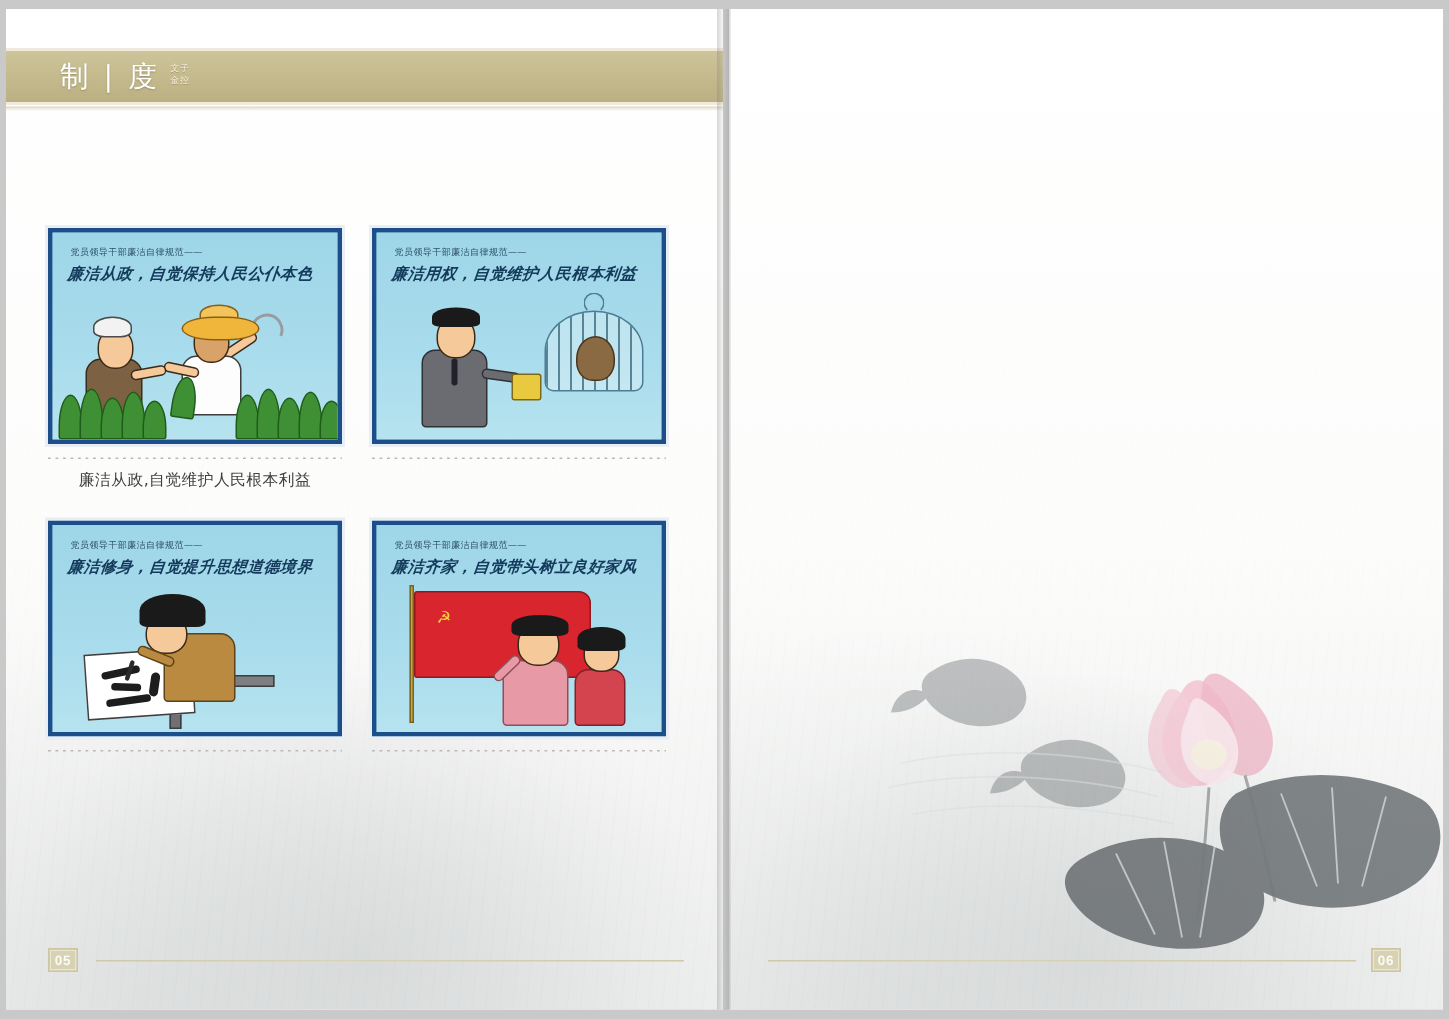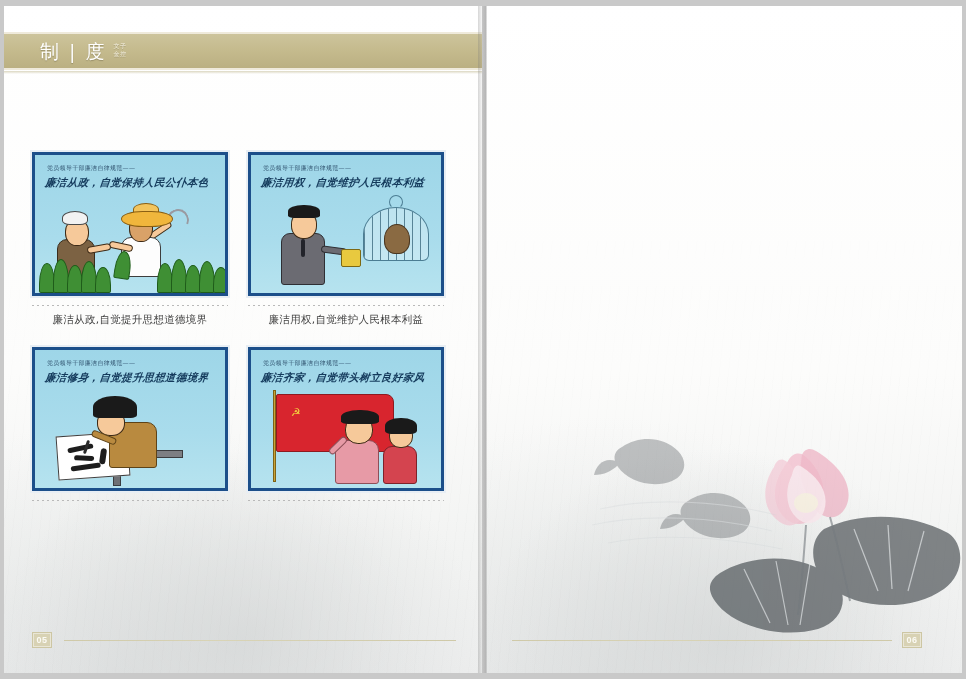--- a/index.html
+++ b/index.html
@@ -227,21 +227,21 @@
   
   .ink-art{ position:absolute; pointer-events:none; }
   #lotus-art{ right:-10px; bottom:10px; width:380px; height:230px; opacity:.92; }
   #fish-art { right:120px; bottom:100px; width:250px; height:160px; opacity:.55; }
 
   #right-footer{
     position:absolute; right:0; bottom:22px; width:476px; height:22px;
     display:flex; align-items:center; justify-content:flex-end;
   }
   #right-footer .footrule{ margin-left:26px; margin-right:10px; }
-  #right-footer .pagenum{ margin-left:0; margin-right:40px; }
+  #right-footer .pagenum{ margin-left:0; margin-right:28px; }
 </style>
 </head>
 <body>
 
 <div id="spread">
 
   <div class="page" id="page-left">
     <div class="paper-wash"></div>
     <div class="paper-streaks"></div>
 
@@ -284,21 +284,21 @@
               <div class="leaf" style="left:122px;height:30px;"></div>
               <div class="leaf" style="left:136px;height:34px;"></div>
               <div class="leaf" style="left:150px;height:28px;"></div>
               <div class="leaf" style="left:164px;height:32px;"></div>
               <div class="leaf" style="left:178px;height:26px;"></div>
             </div>
             <div class="leaf" style="left:80px; bottom:14px; height:28px; transform:rotate(8deg);"></div>
           </div>
         </div>
         <div class="illo-divider"></div>
-        <div class="illo-caption">廉洁从政,自觉提升思想道德境界</div>
+        <div class="illo-caption">廉洁从政,自觉维护人民根本利益</div>
       </div>
 
       <div class="illo-card">
         <div class="illo-frame">
           <div class="sky"></div>
           <div class="illo-head">党员领导干部廉洁自律规范——</div>
           <div class="illo-slogan">廉洁用权，自觉维护人民根本利益</div>
           <div class="scene">
             <div class="cage-hoop" style="left:138px; top:2px;"></div>
             <div class="cage" style="left:112px; top:14px;">
@@ -307,21 +307,20 @@
             </div>
             <div class="body-suit" style="left:30px; top:40px; width:44px; height:52px;"></div>
             <div class="face" style="left:40px; top:18px; width:26px; height:28px;"></div>
             <div class="hair" style="left:37px; top:12px; width:32px; height:13px;"></div>
             <div class="arm" style="left:70px; top:54px; width:26px; height:7px; background:#6b6b72; border-color:#2f2f34; transform:rotate(8deg);"></div>
             <div class="briefcase" style="left:90px; top:56px;"></div>
             <div class="ink-stroke" style="left:50px; top:46px; width:4px; height:18px; background:#22232a;"></div>
           </div>
         </div>
         <div class="illo-divider"></div>
-        <div class="illo-caption">廉洁用权,自觉维护人民根本利益</div>
       </div>
 
       <div class="illo-card">
         <div class="illo-frame">
           <div class="sky"></div>
           <div class="illo-head">党员领导干部廉洁自律规范——</div>
           <div class="illo-slogan">廉洁修身，自觉提升思想道德境界</div>
           <div class="scene">
             <div class="desk" style="left:62px; top:62px; width:86px; height:8px;"></div>
             <div class="desk" style="left:78px; top:70px; width:8px; height:28px; background:#6e7074;"></div>

